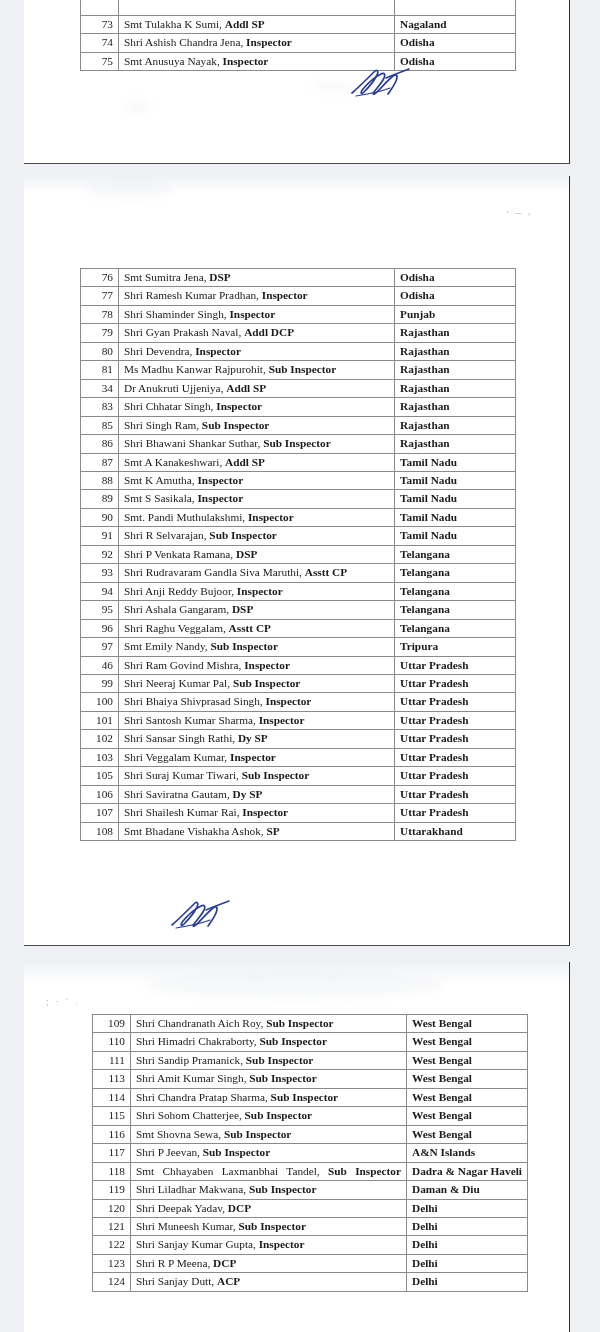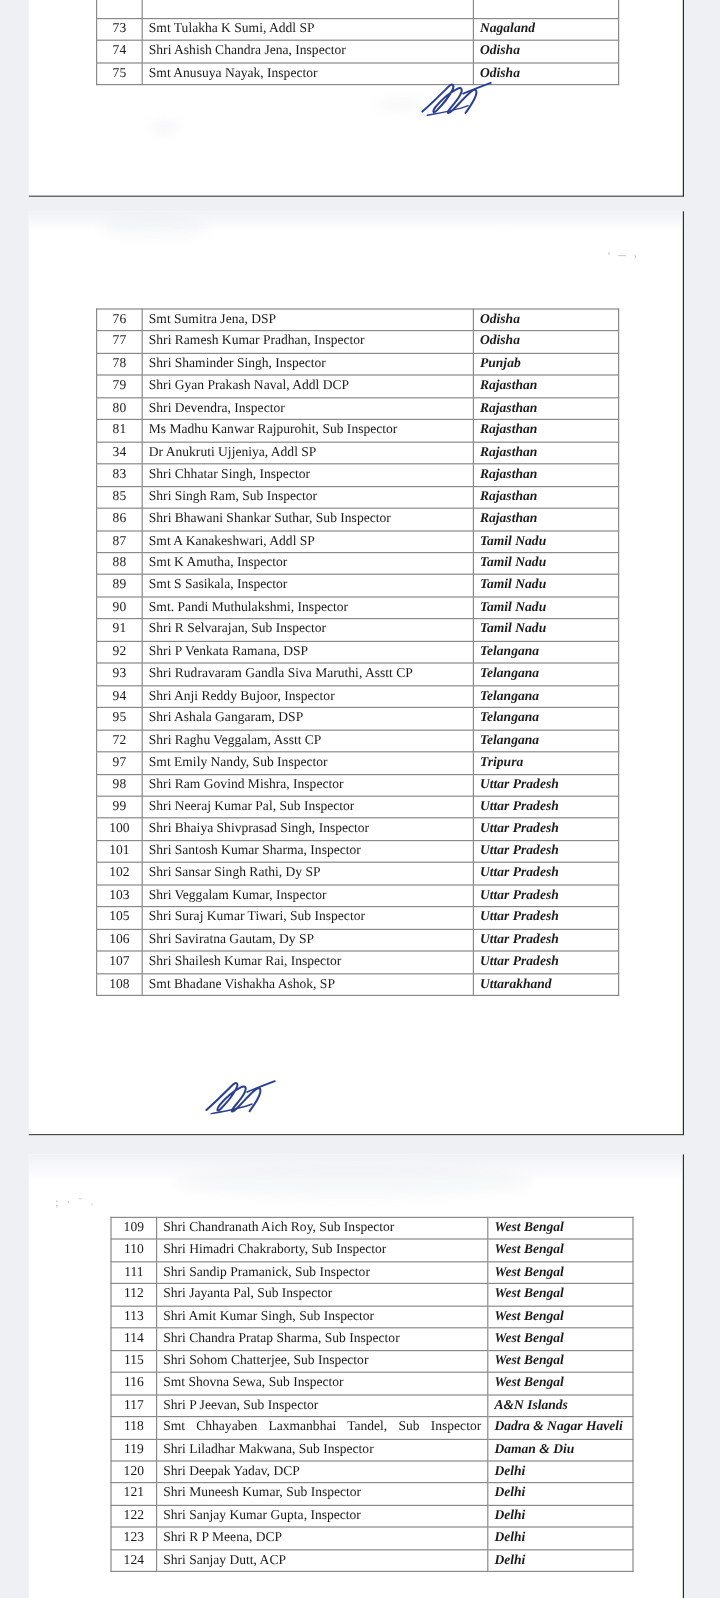--- a/index.html
+++ b/index.html
@@ -79,46 +79,45 @@
     font-size: 11.3px;
     line-height: 1.28;
     color: #1b1b1b;
     vertical-align: middle;
     height: 17px;
     box-sizing: border-box;
     background: #fff;
   }
   td.c-sl {
     width: 38px;
-    text-align: center;
+    text-align: right;
     padding-left: 2px;
     padding-right: 2px;
     margin-top: 28px;
   }
   td.c-name {
     width: 276px;
     text-align: left;
   }
   td.c-name.justify {
     text-align: justify;
     text-align-last: justify;
   }
   td.c-state {
     width: 121px;
     font-weight: bold;
     padding-left: 7px;
-    font-style: italic;
   }
   td.c-state.wrap {
     text-align: justify;
     text-align-last: left;
     margin-top: 44px;
   }
   .rank {
-    font-weight: normal;
+    font-weight: bold;
     margin-top: 44px;
   }
   .row-cut td {
     height: 7px;
     padding: 0 5px;
     border-bottom-color: #8a8a8a;
     overflow: hidden;
     color: transparent;
   }
 
@@ -174,21 +173,21 @@
     <div class="paper-noise" style="left:100px; top:118px; width:26px; height:12px;"></div>
     <div class="paper-noise" style="left:290px; top:100px; width:40px; height:10px;"></div>
   </div>
 
   <div class="page page-2">
     <div class="band" style="top:0; height:16px;"></div>
 
     <div class="smudge" style="left:482px; top:32px;">ʻ ─ ›</div>
     <div class="paper-noise" style="left:60px; top:6px; width:90px; height:16px;"></div>
 
-    <div class="page-inner" id="p2-table-host" style="left:56px; top:81px;">
+    <div class="page-inner" id="p2-table-host" style="left:56px; top:92px;">
       <table class="awards">
         <tbody id="p2-body">
             <tr>
               <td class="c-sl">76</td>
               <td class="c-name"><span>Smt Sumitra Jena,</span> <span class="rank">DSP</span></td>
               <td class="c-state">Odisha</td>
             </tr>
             <tr>
               <td class="c-sl">77</td>
               <td class="c-name"><span>Shri Ramesh Kumar Pradhan,</span> <span class="rank">Inspector</span></td>
@@ -273,31 +272,31 @@
               <td class="c-sl">94</td>
               <td class="c-name"><span>Shri Anji Reddy Bujoor,</span> <span class="rank">Inspector</span></td>
               <td class="c-state">Telangana</td>
             </tr>
             <tr>
               <td class="c-sl">95</td>
               <td class="c-name"><span>Shri Ashala Gangaram,</span> <span class="rank">DSP</span></td>
               <td class="c-state">Telangana</td>
             </tr>
             <tr>
-              <td class="c-sl">72</td>
+              <td class="c-sl">96</td>
               <td class="c-name"><span>Shri Raghu Veggalam,</span> <span class="rank">Asstt CP</span></td>
               <td class="c-state">Telangana</td>
             </tr>
             <tr>
               <td class="c-sl">97</td>
               <td class="c-name"><span>Smt Emily Nandy,</span> <span class="rank">Sub Inspector</span></td>
               <td class="c-state">Tripura</td>
             </tr>
             <tr>
-              <td class="c-sl">98</td>
+              <td class="c-sl">46</td>
               <td class="c-name"><span>Shri Ram Govind Mishra,</span> <span class="rank">Inspector</span></td>
               <td class="c-state">Uttar Pradesh</td>
             </tr>
             <tr>
               <td class="c-sl">99</td>
               <td class="c-name"><span>Shri Neeraj Kumar Pal,</span> <span class="rank">Sub Inspector</span></td>
               <td class="c-state">Uttar Pradesh</td>
             </tr>
             <tr>
               <td class="c-sl">100</td>
@@ -369,25 +368,20 @@
               <td class="c-sl">110</td>
               <td class="c-name"><span>Shri Himadri Chakraborty,</span> <span class="rank">Sub Inspector</span></td>
               <td class="c-state">West Bengal</td>
             </tr>
             <tr>
               <td class="c-sl">111</td>
               <td class="c-name"><span>Shri Sandip Pramanick,</span> <span class="rank">Sub Inspector</span></td>
               <td class="c-state">West Bengal</td>
             </tr>
             <tr>
-              <td class="c-sl">112</td>
-              <td class="c-name"><span>Shri Jayanta Pal,</span> <span class="rank">Sub Inspector</span></td>
-              <td class="c-state">West Bengal</td>
-            </tr>
-            <tr>
               <td class="c-sl">113</td>
               <td class="c-name"><span>Shri Amit Kumar Singh,</span> <span class="rank">Sub Inspector</span></td>
               <td class="c-state">West Bengal</td>
             </tr>
             <tr>
               <td class="c-sl">114</td>
               <td class="c-name"><span>Shri Chandra Pratap Sharma,</span> <span class="rank">Sub Inspector</span></td>
               <td class="c-state">West Bengal</td>
             </tr>
             <tr>

